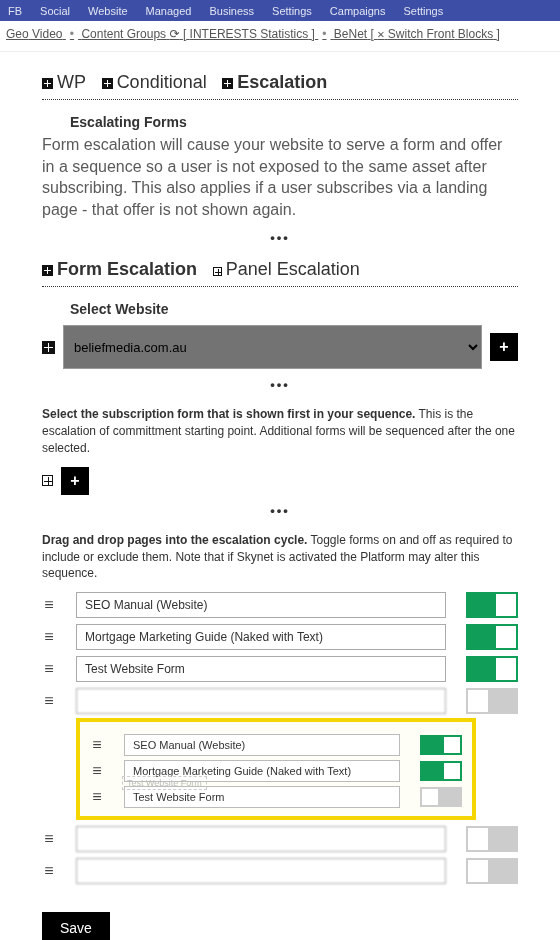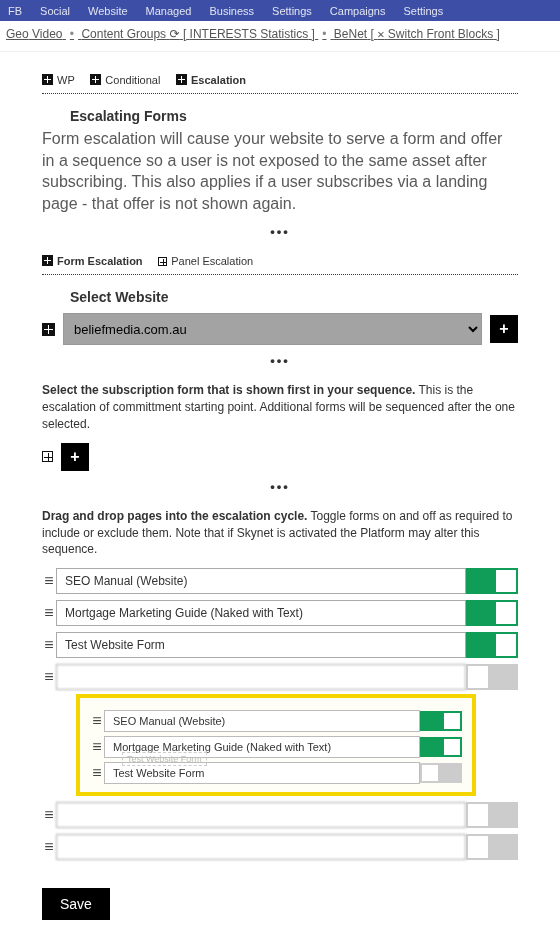--- a/index.html
+++ b/index.html
@@ -4,47 +4,47 @@
 <style>
   * { box-sizing: border-box; margin: 0; padding: 0; }
   body { font-family: Arial, Helvetica, sans-serif; font-size: 13px; color: #333; width: 560px; background: #fff; }
   .topnav { background: #3c4ea5; color: #fff; height: 21px; display: flex; align-items: center; padding: 0 8px; gap: 18px; font-size: 11px; overflow: hidden; }
   .topnav span { opacity: .85; white-space: nowrap; }
   .breadcrumb { padding: 6px 6px 10px 6px; font-size: 12px; color: #555; border-bottom: 1px solid #eee; text-decoration: underline; }
   .breadcrumb .sep { margin: 0 4px; color: #888; }
   .breadcrumb .loop-icon, .breadcrumb .shuffle-icon { font-family: monospace; }
   .page { padding: 16px 42px 30px 42px; }
   .tabrow { margin: 4px 0 2px 0; }
-  .tabrow .tab { display: inline-block; margin-right: 12px; color: #333; font-size: 11px; }
+  .tabrow .tab { display: inline-block; margin-right: 12px; color: #333; font-size: 18px; }
   .tabrow .tab.active { font-weight: bold; }
   .tabrow .sq { display: inline-block; width: 11px; height: 11px; background: #111; margin-right: 4px; position: relative; top: 1px; }
   .tabrow .sq::before, .tabrow .sq::after { content:''; position:absolute; background:#fff; }
   .tabrow .sq::before { left:5px; top:2px; width:1px; height:7px; }
   .tabrow .sq::after  { left:2px; top:5px; width:7px; height:1px; }
   .tabrow .sq.outline { background:#fff; border:1px solid #111; width:9px; height:9px; }
   .tabrow .sq.outline::before { background:#111; left:4px; top:1px; }
   .tabrow .sq.outline::after  { background:#111; left:1px; top:4px; }
   .dots { border-top: 1.5px dotted #333; margin: 6px 0 14px 0; }
   h3.section { font-size: 14px; font-weight: bold; margin-bottom: 4px; padding-left: 28px; }
   .desc { font-size: 16px; color: #5a5a5a; line-height: 1.35; margin-bottom: 10px; }
   .ellipsis { text-align:center; font-weight:bold; letter-spacing:2px; margin: 6px 0 14px 0; }
   .row { display:flex; align-items:center; gap:8px; margin: 8px 0; }
   .row .sq-lead { width:13px; height:13px; background:#111; position:relative; flex-shrink:0; }
   .row .sq-lead::before,.row .sq-lead::after{content:'';position:absolute;background:#fff;}
   .row .sq-lead::before{left:6px;top:2px;width:1px;height:9px;}
   .row .sq-lead::after{left:2px;top:6px;width:9px;height:1px;}
   .row .sq-lead.outline{background:#fff;border:1px solid #111;width:11px;height:11px;}
   .row .sq-lead.outline::before{background:#111;left:5px;top:1px;}
   .row .sq-lead.outline::after{background:#111;left:1px;top:5px;}
-  select.sel { flex:1; height:32px; border:1px solid #999; background:#a3a3a3; padding:0 6px; font-size:13px; }
+  select.sel { flex:1; height:44px; border:1px solid #999; background:#737373; padding:0 6px; font-size:13px; }
   .plusbtn { width:28px; height:28px; background:#000; color:#fff; display:flex; align-items:center; justify-content:center; font-size:16px; font-weight:bold; cursor:pointer; }
   .para { font-size:12px; color:#333; line-height:1.4; margin: 6px 0 10px 0; }
   .para b { font-weight:bold; }
   .list { margin-top: 8px; }
-  .li { display:flex; align-items:center; gap:0; margin:6px 0; }
+  .li { display:flex; align-items:center; gap:20px; margin:6px 0; }
   .handle { width:14px; text-align:center; color:#444; font-weight:bold; line-height:1; user-select:none; }
   .handle::before { content:"\2261"; font-size:16px; }
   .itembox { flex:1; height:26px; border:1px solid #aaa; background:#fff; padding:4px 8px; font-size:12px; display:flex; align-items:center; }
   .itembox.blur { color:#bbb; filter: blur(1.2px); }
   .tgl { width:52px; height:26px; background:#ccc; position:relative; }
   .tgl.on { background:#0f9d58; }
   .tgl .knob { position:absolute; top:2px; width:20px; height:22px; background:#fff; }
   .tgl.on .knob { right:2px; }
   .tgl.off .knob { left:2px; }
   .popup { position:relative; margin: -2px 0 2px 34px; border:4px solid #f5d500; background:#fffef6; padding:8px 10px 4px 10px; width: 400px; }

